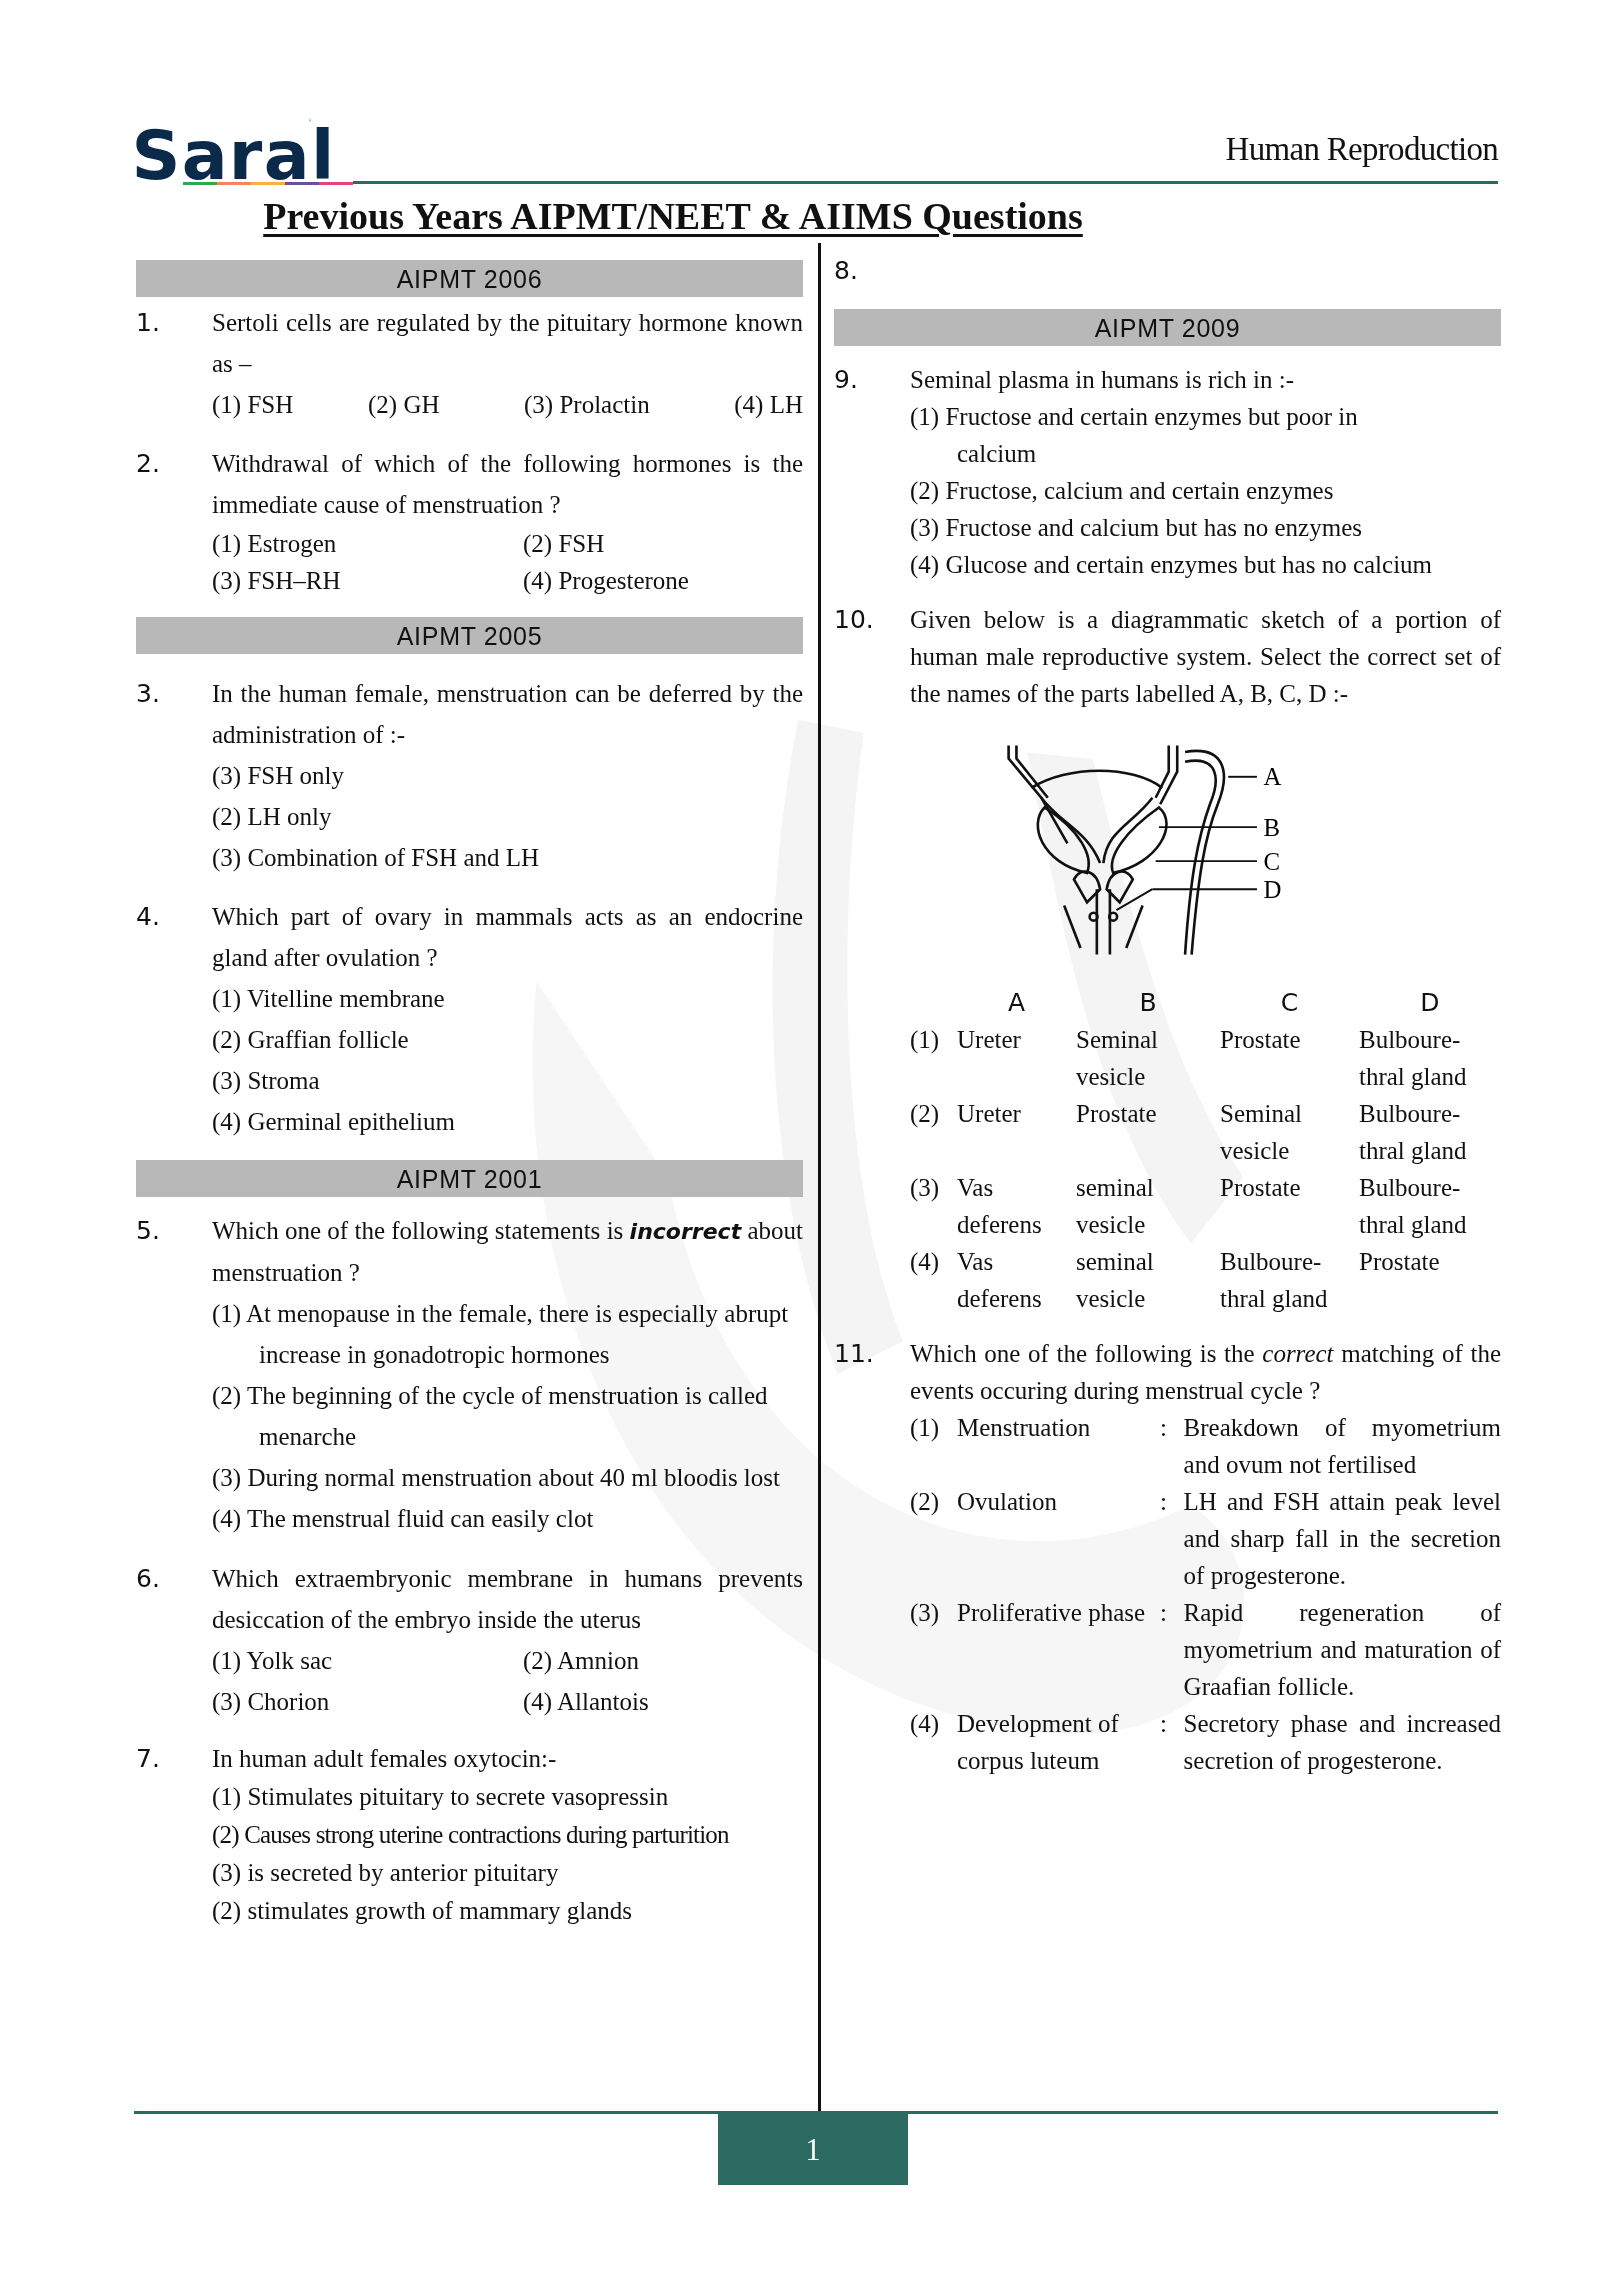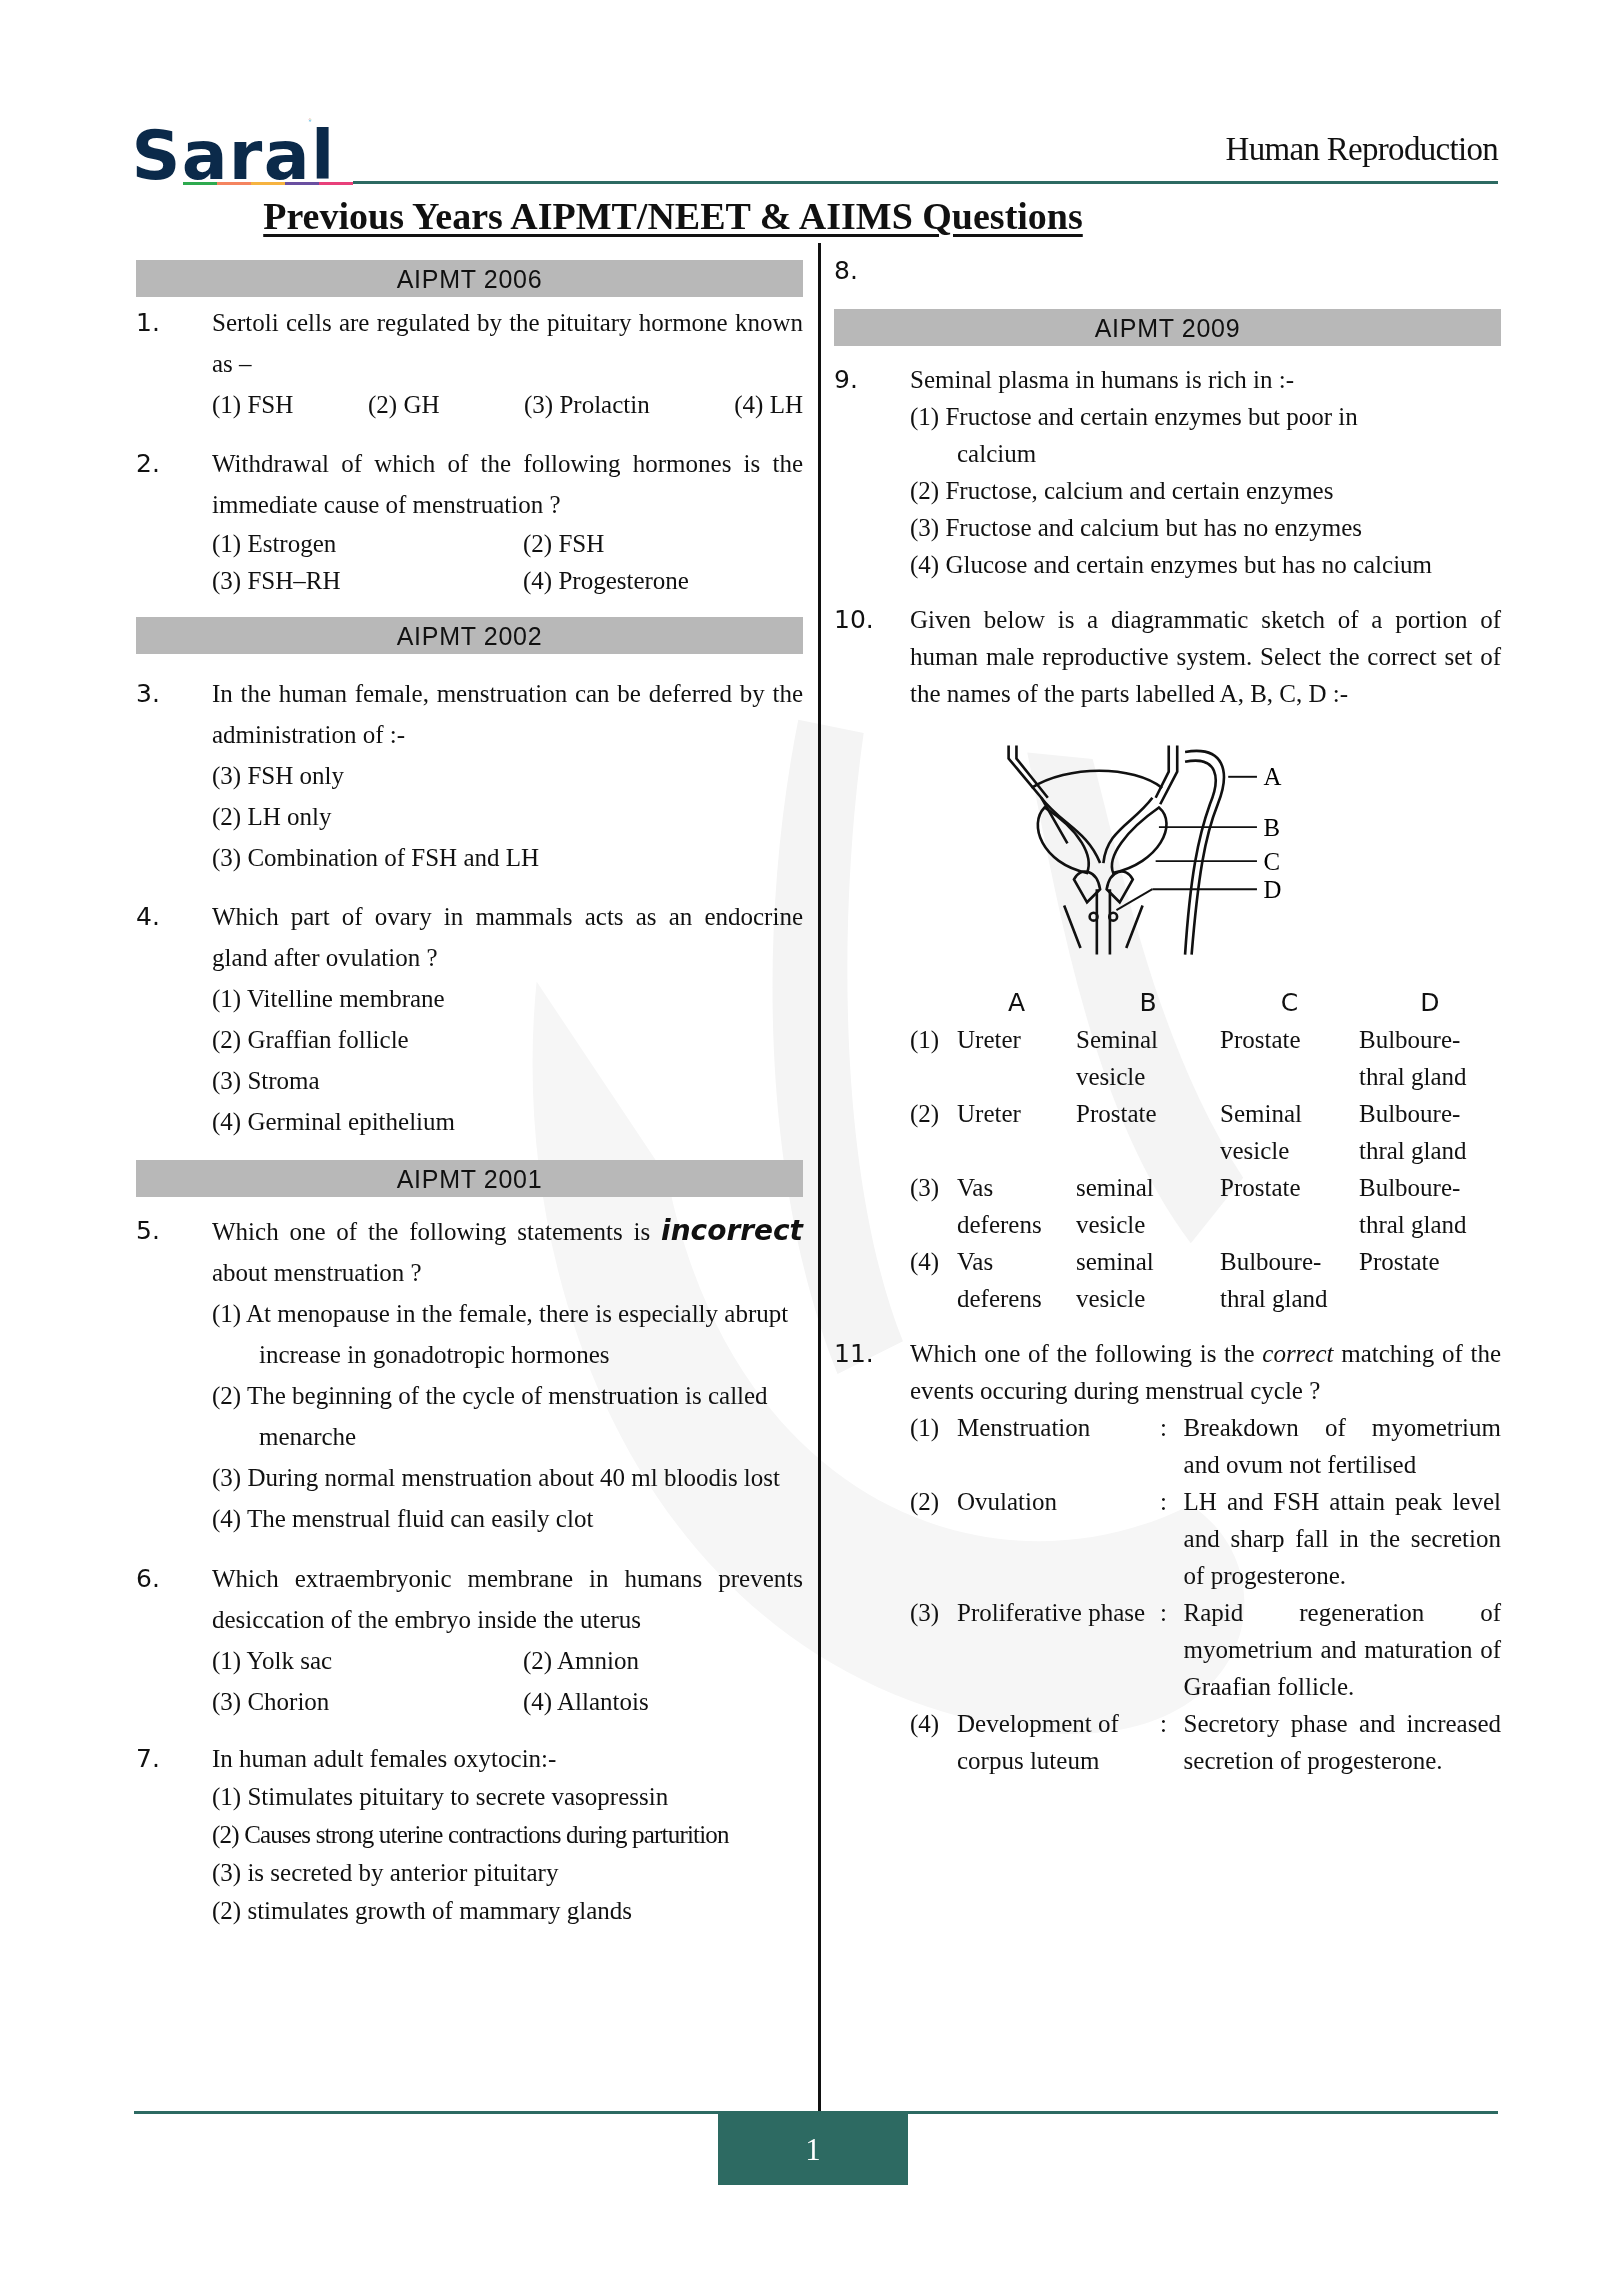--- a/index.html
+++ b/index.html
@@ -25,21 +25,21 @@
   .opt { padding-left: 47px; text-indent: -47px; }
   .opt-row4 { display: grid; grid-template-columns: 156px 156px 203px 1fr; }
   .opt-row2 { display: grid; grid-template-columns: 311px 1fr; }
   .diagram { margin: 19.6px 0 6.5px 79px; width: 366px; height: 236px; }
   .match-table { display: grid; grid-template-columns: 47px 119px 144px 139px 1fr; line-height: 37px; }
   .match-table .hdr { text-align: center; font-family: "DejaVu Sans", sans-serif; }
   .match2 { display: grid; grid-template-columns: 47px 203px 23.6px 1fr; line-height: 37px; }
   .match2 .rhs { text-align: justify; }
   .footer-rule { position: absolute; left: 134px; top: 2111px; width: 1364px; height: 2.6px; background: #2d6a62; }
   .page-num-box { position: absolute; left: 718px; top: 2114px; width: 190px; height: 71px; background: #2d6a62; color: #fff; font-family: "Liberation Serif", serif; font-size: 31px; text-align: center; line-height: 71px; }
-  em.bold-italic { font-weight: bold; font-style: italic; font-family: "DejaVu Sans", sans-serif; font-size: 28px; }
+  em.bold-italic { font-weight: bold; font-style: italic; font-family: "DejaVu Sans", sans-serif; font-size: 22px; }
 </style>
 </head>
 <body>
 
 <svg class="watermark" viewBox="0 0 1500 1900">
   <path d="M700 200 C 640 500, 640 900, 760 1200 L 860 1150 C 760 900, 760 500, 800 220 Z" fill="#f4f4f4"></path>
   <path d="M300 600 C 250 1100, 500 1700, 1100 1750 C 1400 1760, 1450 1500, 1300 1400 C 1000 1550, 600 1400, 500 900 Z" fill="#f6f6f6"></path>
   <path d="M1050 250 C 1100 500, 1150 800, 1300 1000 L 1380 900 C 1250 700, 1200 450, 1150 260 Z" fill="#f4f4f4"></path>
 </svg>
 
@@ -90,21 +90,21 @@
       <div class="q-text">Withdrawal of which of the following hormones is the immediate cause of menstruation ?</div>
       <div class="opt-row2" style="line-height:37px">
         <span>(1) Estrogen</span>
         <span>(2) FSH</span>
         <span>(3) FSH–RH</span>
         <span>(4) Progesterone</span>
       </div>
     </div>
   </div>
 
-  <div class="section-bar" style="margin-bottom:18.3px">AIPMT  2002</div>
+  <div class="section-bar" style="margin-bottom:18.3px">AIPMT  2005</div>
 
   <div class="q">
     <div class="q-num">3.</div>
     <div class="q-body">
       <div class="q-text">In the human female, menstruation can be deferred by the administration of :-</div>
       <div class="opt">(3) FSH only</div>
       <div class="opt">(2) LH only</div>
       <div class="opt">(3) Combination of FSH and LH</div>
     </div>
   </div>

